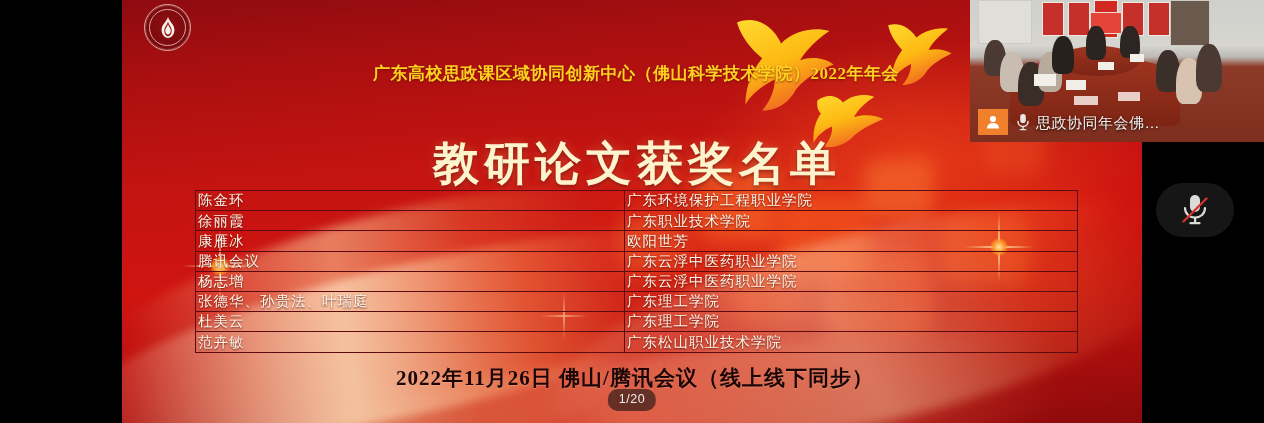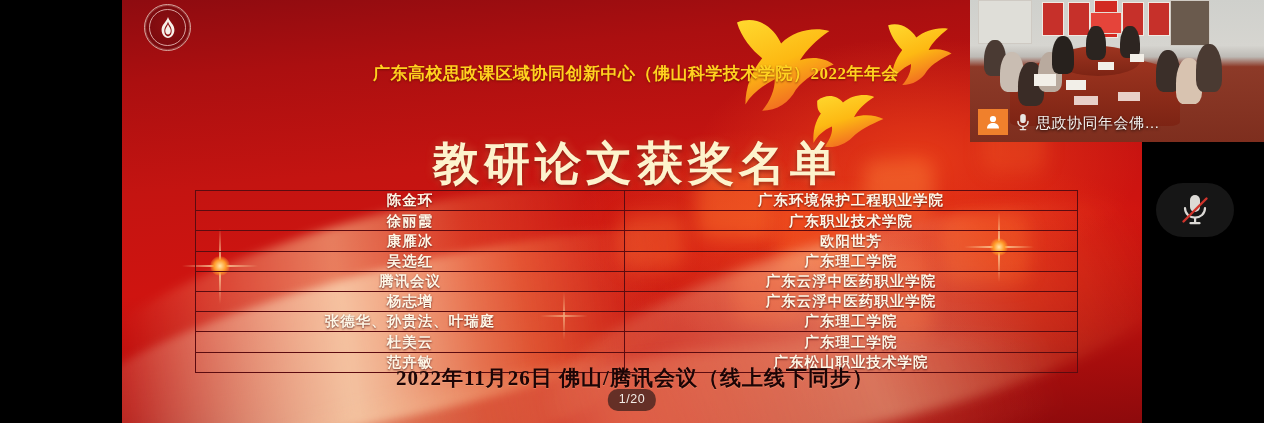--- a/index.html
+++ b/index.html
@@ -63,22 +63,22 @@
   #award-level{position:absolute;left:0;right:0;top:160px;text-align:center;padding-left:8px;
             font-family:"Liberation Serif","DejaVu Serif",serif;font-weight:bold;font-size:20px;color:#fdf3d8;
             letter-spacing:2px;text-shadow:0 1px 3px rgba(90,5,0,.6);}
 
   
   #doves{position:absolute;left:600px;top:6px;width:300px;height:160px;pointer-events:none;}
 
   
   #award-table{position:absolute;left:73px;top:190px;width:872px;
                border-collapse:collapse;table-layout:fixed;}
-  #award-table td{height:19.2px;border:1px solid #5c0b10;padding:0 2px;text-align:center;
-      font-family:"Liberation Serif","DejaVu Serif",serif;font-weight:bold;font-size:14.5px;
+  #award-table td{height:19.2px;border:1px solid #5c0b10;padding:0 2px;text-align:left;
+      font-family:"Liberation Serif","DejaVu Serif",serif;font-weight:normal;font-size:14.5px;
       color:#fdf6e6;letter-spacing:1px;line-height:1;white-space:nowrap;
       text-shadow:0 1px 2px rgba(70,0,0,.75);}
   #award-table td.c-name{width:424px;}
   #award-table td.c-school{width:448px;}
 
   
   #footer-note{position:absolute;left:0;right:0;top:364px;text-align:center;padding-left:6px;
       font-family:"Liberation Serif","DejaVu Serif",serif;font-weight:bold;font-size:21px;color:#1c0506;
       letter-spacing:1px;text-shadow:0 1px 0 rgba(255,190,150,.28);}
   #page-indicator{position:absolute;left:50%;transform:translateX(-50%);top:389px;
@@ -168,24 +168,20 @@
           </tr>
           <tr>
             <td class="c-name">徐丽霞</td>
             <td class="c-school">广东职业技术学院</td>
           </tr>
           <tr>
             <td class="c-name">康雁冰</td>
             <td class="c-school">欧阳世芳</td>
           </tr>
           <tr>
-            <td class="c-name">吴选红</td>
-            <td class="c-school">广东理工学院</td>
-          </tr>
-          <tr>
             <td class="c-name">腾讯会议</td>
             <td class="c-school">广东云浮中医药职业学院</td>
           </tr>
           <tr>
             <td class="c-name">杨志增</td>
             <td class="c-school">广东云浮中医药职业学院</td>
           </tr>
           <tr>
             <td class="c-name">张德华、孙贵法、叶瑞庭</td>
             <td class="c-school">广东理工学院</td>

